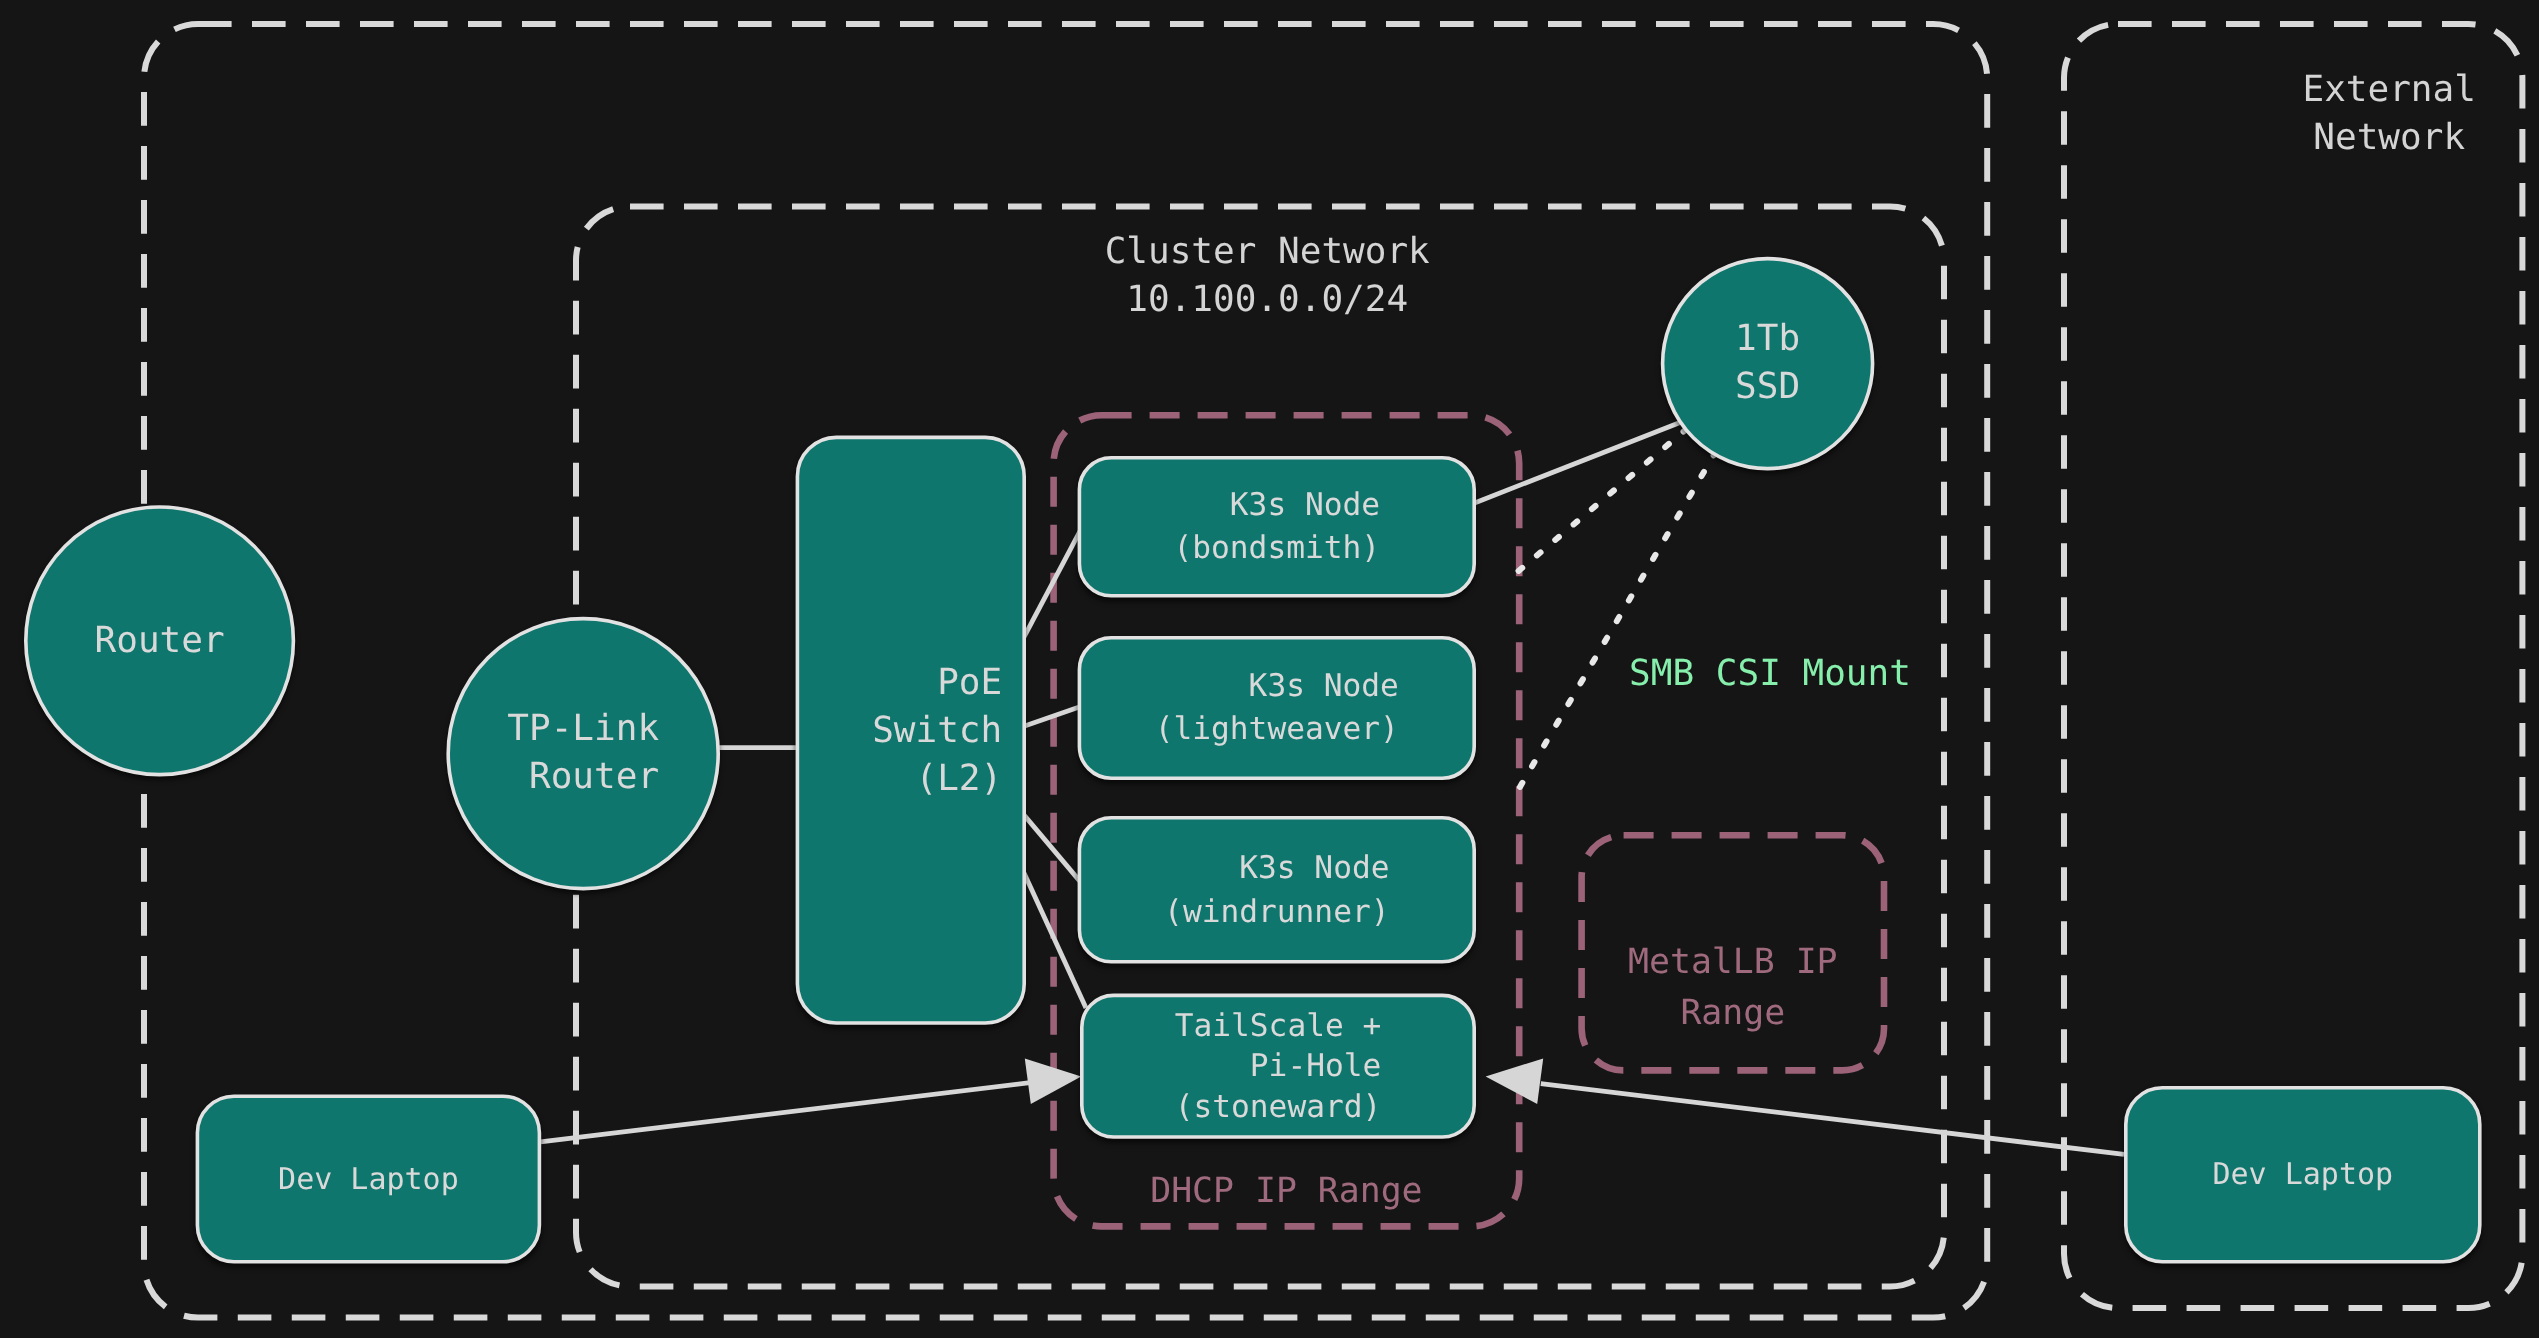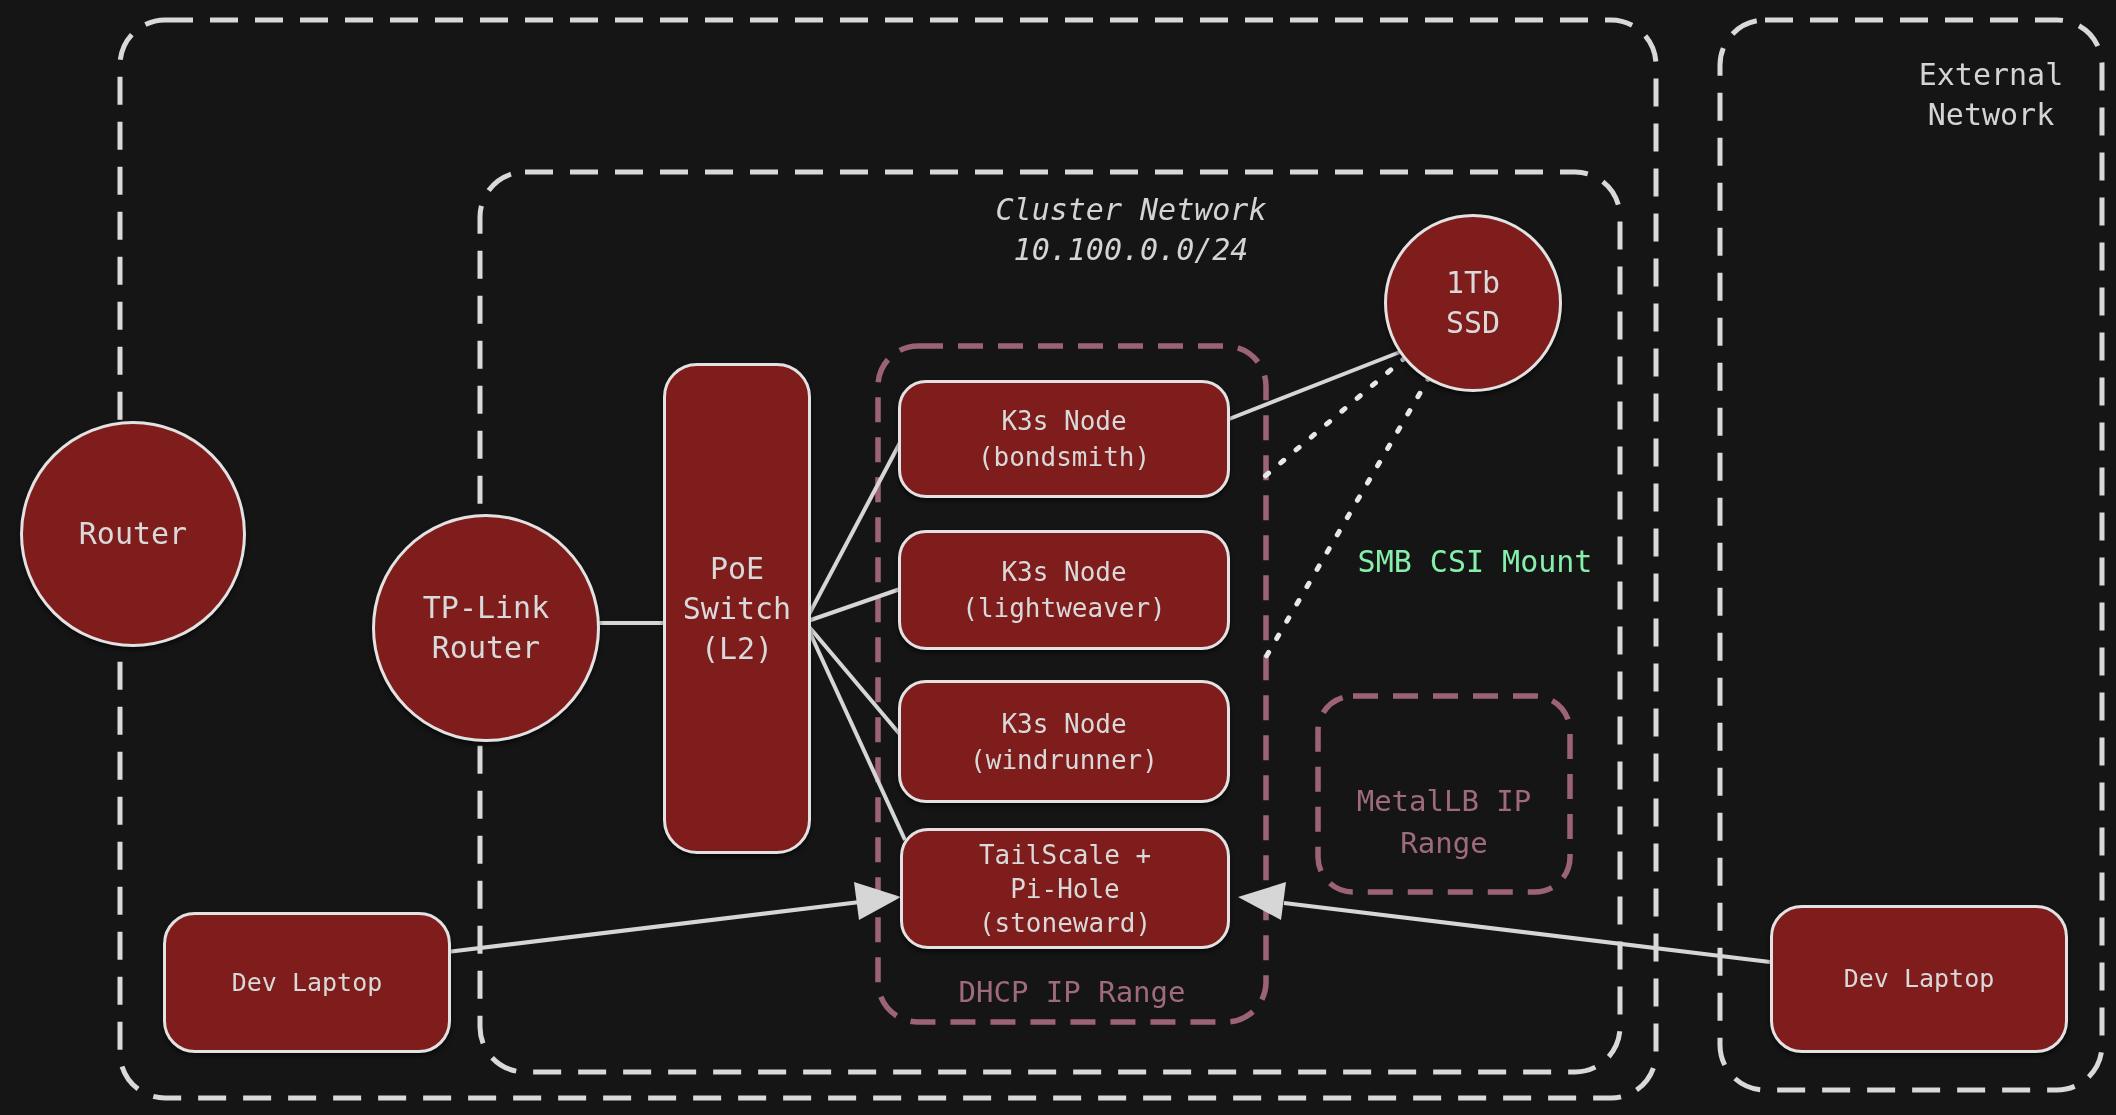--- a/index.html
+++ b/index.html
@@ -7,22 +7,22 @@
     position:relative;width:2116px;height:1115px;background:#151515;
     font-family:"DejaVu Sans Mono",monospace;color:#d6d6d6;overflow:hidden;
   }
   .layer{position:absolute;left:0;top:0;}
   .lbl{position:absolute;text-align:center;white-space:pre-line;line-height:40px;font-size:30px;color:#d4d4d4;}
   .lbl.small{font-size:29px;}
   .mauve{color:#a06a7e;}
   .gray{color:#86efac;}
   .node{
     position:absolute;display:flex;align-items:center;justify-content:center;
-    background:#7f1d1d;border:3.5px solid #e2e2e2;border-radius:28px;
-    text-align:center;white-space:pre-line;font-size:26px;line-height:36px;color:#d9d9d9;
+    background:#0f766e;border:3.5px solid #e2e2e2;border-radius:28px;
+    text-align:right;white-space:pre-line;font-size:26px;line-height:36px;color:#d9d9d9;
     box-shadow:0 3px 4px rgba(0,0,0,0.55);
   }
   .circle{border-radius:50%;font-size:30px;line-height:40px;}
   .laptop{border-radius:32px;font-size:25px;}
   .poe{font-size:30px;line-height:40px;border-radius:34px;}
 </style>
 </head>
 <body>
 
 <div class="stage">
@@ -44,36 +44,36 @@
 
     <line x1="1406" y1="357" x2="1264" y2="477" stroke="#e8e8e8" stroke-width="5" stroke-dasharray="4 16" stroke-linecap="round"></line>
     <line x1="1430" y1="376" x2="1263" y2="662" stroke="#e8e8e8" stroke-width="5" stroke-dasharray="4 16" stroke-linecap="round"></line>
 
     <line x1="447" y1="952" x2="860" y2="902" stroke="#d6d6d6" stroke-width="4"></line>
     <polygon points="901,897 854,882 859,920" fill="#d6d6d6"></polygon>
     <line x1="1770" y1="962" x2="1284" y2="903" stroke="#d6d6d6" stroke-width="4"></line>
     <polygon points="1238,897 1286,882 1281,920" fill="#d6d6d6"></polygon>
   </svg>
 
-  <div class="lbl" style="left:831px;top:190px;width:600px;font-style:italic;">Cluster Network
+  <div class="lbl" style="left:756px;top:190px;width:600px;">Cluster Network
 10.100.0.0/24</div>
   <div class="lbl" style="left:1800px;top:55px;width:382px;">External
 Network</div>
   <div class="lbl gray" style="left:1295px;top:542px;width:360px;">SMB CSI Mount</div>
   <div class="lbl small mauve" style="left:878px;top:972px;width:388px;">DHCP IP Range</div>
   <div class="lbl small mauve" style="left:1318px;top:780px;width:252px;line-height:42px;">MetalLB IP
 Range</div>
 
   <div class="node circle" style="left:20px;top:421px;width:220px;height:220px;">Router</div>
   <div class="node circle" style="left:372px;top:514px;width:222px;height:222px;">TP-Link
 Router</div>
   <div class="node circle" style="left:1384px;top:214px;width:172px;height:172px;">1Tb
 SSD</div>
 
-  <div class="node poe" style="left:663px;top:363px;width:142px;height:485px;">PoE
+  <div class="node poe" style="left:663px;top:363px;width:142px;height:485px;padding-left:44px;">PoE
 Switch
 (L2)</div>
 
   <div class="node" style="left:898px;top:380px;width:326px;height:112px;">K3s Node
 (bondsmith)</div>
   <div class="node" style="left:898px;top:530px;width:326px;height:114px;">K3s Node
 (lightweaver)</div>
   <div class="node" style="left:898px;top:680px;width:326px;height:117px;">K3s Node
 (windrunner)</div>
   <div class="node" style="left:900px;top:828px;width:324px;height:115px;line-height:34px;">TailScale +

